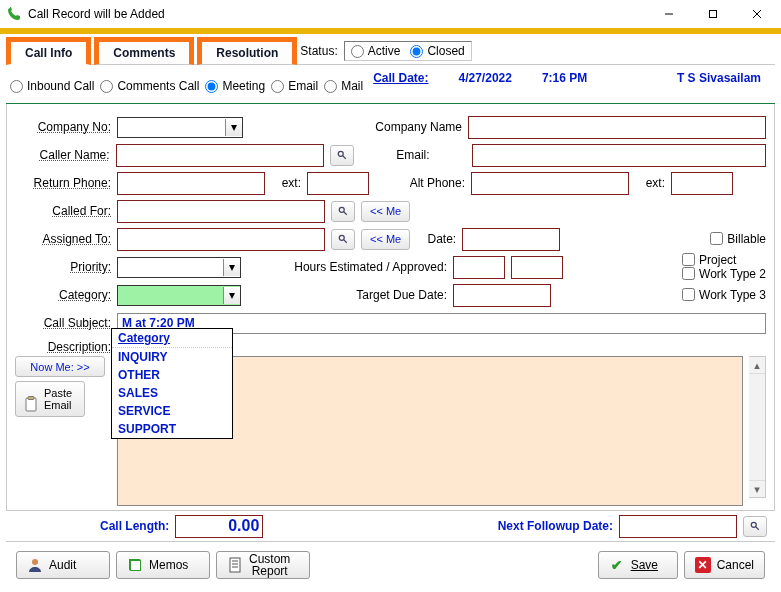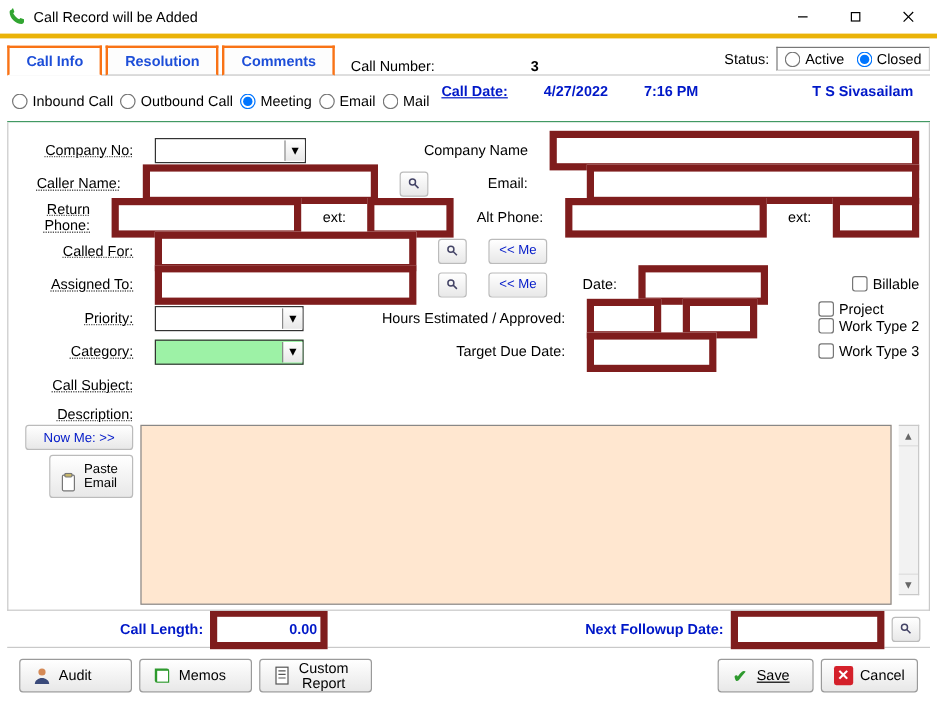--- a/index.html
+++ b/index.html
@@ -11,43 +11,43 @@
     width: 781px;
     height: 592px;
     overflow: hidden;
   }
   
   .titlebar {
     display: flex;
     align-items: center;
     height: 28px;
     padding: 0 2px 0 6px;
-    border-bottom: 4px solid #eab308;
+    border-bottom: 6px solid #eab308;
   }
   .titlebar .icon {
     width: 16px; height:16px; margin-right:6px;
     display:inline-flex;align-items:center;justify-content:center;
   }
   .titlebar .title { flex:1; font-size:12px; color:#000; }
   .winbtns { display:flex; }
   .winbtn {
     width:44px; height:26px;
     display:flex;align-items:center;justify-content:center;
     color:#222; font-size:12px;
   }
   .winbtn svg{width:10px;height:10px;}
   
   .client { position:relative; padding:4px 6px 2px 6px; }
 
   
   .tabstrip { display:flex; align-items:flex-end; height:26px; border-bottom:1px solid #c9c9c9;}
   .tab {
-    border:2px solid #f97316; border-bottom:1px solid #c9c9c9;
+    border:5px solid #f97316; border-bottom:1px solid #c9c9c9;
     padding:4px 14px; margin-right:3px;
-    color:#1d4ed8; font-weight:bold; font-size:12px;
+    color:#0f172a; font-weight:bold; font-size:12px;
     background:#fdfdfd; position:relative; top:1px;
   }
   .tab.active { border-bottom:1px solid #fff; background:#fff; }
   .callnum-area {
     display:flex; align-items:center; flex:1; padding-left:10px; font-size:12px;
   }
   .callnum-area .label{margin-right:80px;}
   .callnum-area .val{ font-weight:bold;}
   .status-area { display:flex; align-items:center; height:26px; font-size:12px;}
   .status-area .radio-group{ border:1px inset #ccc; padding:2px 6px; display:flex; gap:10px; margin-left:6px;}
@@ -63,28 +63,28 @@
   .typerow .radio label{white-space:nowrap;}
   .typerow .cdate-label { color:#0018c8; font-weight:bold; text-decoration:underline; margin-left:4px;}
   .typerow .cdate-val, .typerow .ctime-val, .typerow .user{ color:#0018c8; font-weight:bold; margin-left:24px;}
   .typerow .user{flex:1;text-align:right;padding-right:10px;}
 
   
   .formwrap{
     border:1px solid #c9c9c9; border-top:none; padding:10px 8px 4px 8px;
     background:#fff;
   }
-  .row { display:flex; align-items:center; height:26px; gap:18px; margin-bottom:2px; }
+  .row { display:flex; align-items:center; height:26px; gap:6px; margin-bottom:2px; }
   .lab {
     width:96px; text-align:right; font-size:12px; color:#000;
     text-decoration:underline dotted; text-decoration-color:#555;
   }
   .lab.nou{text-decoration:none;}
   .fld, select.fld {
-    border:6px solid #7f1d1d; height:19px; padding:1px 3px; font-size:12px; background:#fff;
+    border:1px solid #7f1d1d; height:19px; padding:1px 3px; font-size:16px; background:#fff;
   }
   .btn-icon{
     width:24px;height:21px;border:1px solid #bbb;background:linear-gradient(#fff,#e8e8e8);
     display:inline-flex;align-items:center;justify-content:center;border-radius:3px;
   }
   .btn-small {
     height:21px; border:1px solid #bbb; background:linear-gradient(#fff,#e8e8e8);
     border-radius:3px; font-size:11px; color:#0018c8; padding:0 8px;
   }
   .chk { display:flex; align-items:flex-start; gap:4px; font-size:12px;}
@@ -100,21 +100,21 @@
   .drop.green{background:#9DF2A6;}
 
   
   .subject-input{
     flex:1; border:1px solid #888; height:19px; background:#fff; font-size:12px;
     color:#0018c8; font-weight:bold; display:flex; align-items:center; padding-left:4px;
   }
   .desc-area{
     position:relative; display:flex; gap:6px;
   }
-  .leftbtns{display:flex;flex-direction:column;gap:4px;width:96px;align-items:flex-end;}
+  .leftbtns{display:flex;flex-direction:column;gap:4px;width:96px;align-items:flex-start;}
   .textarea{
     flex:1; height:140px; border:1px solid #888; background:#FFE7D0; resize:none;
     font-size:12px; padding:4px;
   }
   .textarea-scroll{
     width:16px; height:140px; border:1px solid #c9c9c9; border-left:none;
     background:#f2f2f2; position:relative;
   }
   .textarea-scroll .up, .textarea-scroll .down{
     position:absolute; left:0; right:0; height:16px;
@@ -189,26 +189,22 @@
           <path d="M1 1l8 8M9 1L1 9" stroke="#000" stroke-width="1"></path>
         </svg>
       </div>
   </div>
 </div>
 
 <div class="client">
 
   <div class="tabstrip">
     <div class="tab active">Call Info</div>
+    <div class="tab">Comments</div>
     <div class="tab">Resolution</div>
-    <div class="tab">Comments</div>
-    <div class="callnum-area">
-      <span class="label">Call Number:</span>
-      <span class="val">3</span>
-    </div>
     <div class="status-area">
       <span>Status:</span>
       <div class="radio-group">
         <span class="radio">
             <input type="radio" style="">
             <label>Active</label>
           </span>
         <span class="radio">
             <input type="radio" checked="" style="">
             <label>Closed</label>
@@ -217,21 +213,21 @@
     </div>
   </div>
 
   <div class="typerow">
     <span class="radio">
         <input type="radio" style="">
         <label>Inbound Call</label>
       </span>
     <span class="radio">
         <input type="radio" style="">
-        <label>Outbound Call</label>
+        <label>Comments Call</label>
       </span>
     <span class="radio">
         <input type="radio" checked="" style="">
         <label>Meeting</label>
       </span>
     <span class="radio">
         <input type="radio" style="">
         <label>Email</label>
       </span>
     <span class="radio">
@@ -346,20 +342,21 @@
       <input class="fld" style="width: 90px;" value="">
       <span style="flex:1"></span>
       <span class="chk">
           <input type="checkbox" style="">
           <label>Work Type 3</label>
         </span>
     </div>
 
     <div class="row">
       <span class="lab">Call Subject:</span>
+      <div class="subject-input">M                              at  7:20 PM</div>
     </div>
 
     <div class="row" style="height:auto;align-items:flex-start;">
       <span class="lab" style="padding-top:2px;">Description:</span>
     </div>
     <div class="desc-area">
       <div class="leftbtns">
         <button class="btn-small" style="width:90px;">Now Me: &gt;&gt;</button>
         <button class="btn-small" style="width:70px;height:36px;display:flex;align-items:center;gap:6px;white-space:pre-line;text-align:left;color:#000;">
           <span>
@@ -372,20 +369,28 @@
 Email</span>
         </button>
       </div>
       <textarea class="textarea" style=""></textarea>
       <div class="textarea-scroll">
         <div class="up">▴</div>
         <div class="down">▾</div>
       </div>
     </div>
 
+    <div class="dropdown-list" style="left:104px; top:224px;">
+      <div class="header">Category</div>
+      <div class="opt">INQUIRY</div>
+      <div class="opt">OTHER</div>
+      <div class="opt">SALES</div>
+      <div class="opt">SERVICE</div>
+      <div class="opt">SUPPORT</div>
+    </div>
 
   </div>
 
   <div class="bottomrow">
     <span style="width:80px"></span>
     <span class="biglab">Call Length:</span>
     <input class="fld num" value="0.00" style="">
     <span class="spacer"></span>
     <span class="biglab">Next Followup Date:</span>
     <input class="fld" style="width: 110px;" value="">

